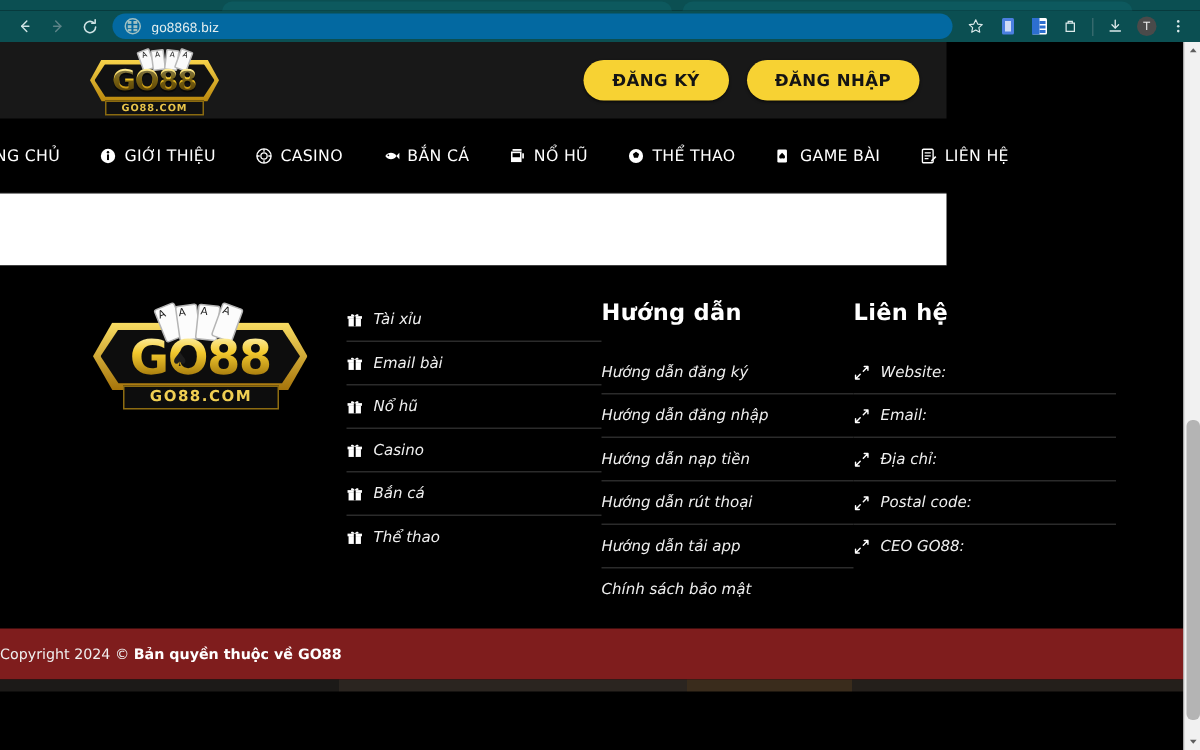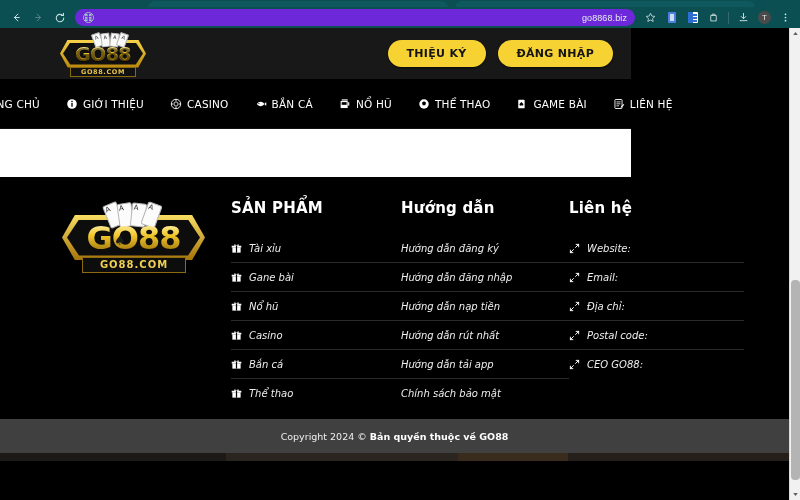--- a/index.html
+++ b/index.html
@@ -36,26 +36,25 @@
   .nav-btn {
     width: 22px; height: 18px;
     display: flex; align-items: center; justify-content: center;
     color: #cfe3e4; font-size: 11px; flex: 0 0 auto;
     cursor: pointer;
   }
   .nav-btn.disabled { color: #5d8488; }
 
   .omnibox {
     flex: 1 1 auto; height: 17px;
-    background: #6d28d9;
+    background: #0369a1;
     border-radius: 9px;
     display: flex; align-items: center;
     padding: 0 8px; margin: 0 6px 0 4px;
     max-width: 560px;
-    justify-content: space-between;
   }
   .site-chip {
     width: 11px; height: 11px; border-radius: 50%;
     border: 1px solid #9fc0c2;
     display: flex; align-items: center; justify-content: center;
     margin-right: 7px; flex: 0 0 auto;
   }
   .site-chip svg { display:block; }
   .url-text {
     color: #e4eeee; font-size: 9px; letter-spacing: .1px;
@@ -259,22 +258,22 @@
     cursor: pointer;
   }
   .flist li:last-child { border-bottom: none; }
   .flist.no-icon li { gap: 0; }
   .ico { width: 11px; height: 11px; flex: 0 0 auto; display:flex;align-items:center;justify-content:center; }
   .ico svg { display: block; }
 
   .copyright-bar {
     position: absolute; left: 0; bottom: 8px;
     width: 789px; height: 34px;
-    background: #404040;
-    display: flex; align-items: center; justify-content: center;
+    background: #7f1d1d;
+    display: flex; align-items: center; justify-content: flex-start;
   }
   .copyright-bar span {
     color: #efefef; font-size: 9.5px;
     font-family: "DejaVu Sans", sans-serif;
   }
   .copyright-bar b { color:#fff; }
 
   .bottom-strip {
     position: absolute; left: 0; bottom: 0;
     width: 789px; height: 8px;
@@ -404,21 +403,21 @@
               <i>A</i>
               <i>A</i>
               <i>A</i>
             </div>
             <div class="logo-text">GO88</div>
             <div class="logo-sub">GO88.COM</div>
           </div>
         </div>
 
         <div class="header-actions">
-          <button class="btn-yellow">THIỆU KÝ</button>
+          <button class="btn-yellow">ĐĂNG KÝ</button>
           <button class="btn-yellow">ĐĂNG NHẬP</button>
         </div>
       </div>
 
       <div class="site-nav">
         <div class="nav-item">
           <span class="nic">
             <svg width="12" height="12" viewBox="0 0 16 16">
                 <path d="M2 7.5 L8 2.5 L14 7.5 V14 H10 V10 H6 V14 H2 Z" fill="#fff"></path>
               </svg>
@@ -512,21 +511,20 @@
                 <i>A</i>
                 <i>A</i>
               </div>
               <div class="flogo-text">GO88</div>
               <div class="flogo-spade">♠</div>
               <div class="flogo-sub">GO88.COM</div>
             </div>
           </div>
 
           <div class="fcol c2">
-            <div class="fcol-title">SẢN PHẨM</div>
             <ul class="flist">
               <li>
                 <span class="ico">
                     <svg width="11" height="11" viewBox="0 0 16 16">
                       <rect x="2" y="6.4" width="12" height="7.6" fill="#fff"></rect>
                       <rect x="1" y="4" width="14" height="2.6" fill="#fff"></rect>
                       <rect x="7.1" y="4" width="1.8" height="10" fill="#000"></rect>
                       <path d="M8 4 C6.8 1.6 4 1.8 4.4 3.4 C4.7 4.4 6.6 4.2 8 4 Z" fill="#fff"></path>
                       <path d="M8 4 C9.2 1.6 12 1.8 11.6 3.4 C11.3 4.4 9.4 4.2 8 4 Z" fill="#fff"></path>
                     </svg>
@@ -536,21 +534,21 @@
               <li>
                 <span class="ico">
                     <svg width="11" height="11" viewBox="0 0 16 16">
                       <rect x="2" y="6.4" width="12" height="7.6" fill="#fff"></rect>
                       <rect x="1" y="4" width="14" height="2.6" fill="#fff"></rect>
                       <rect x="7.1" y="4" width="1.8" height="10" fill="#000"></rect>
                       <path d="M8 4 C6.8 1.6 4 1.8 4.4 3.4 C4.7 4.4 6.6 4.2 8 4 Z" fill="#fff"></path>
                       <path d="M8 4 C9.2 1.6 12 1.8 11.6 3.4 C11.3 4.4 9.4 4.2 8 4 Z" fill="#fff"></path>
                     </svg>
                   </span>
-                <span>Gane bài</span>
+                <span>Email bài</span>
               </li>
               <li>
                 <span class="ico">
                     <svg width="11" height="11" viewBox="0 0 16 16">
                       <rect x="2" y="6.4" width="12" height="7.6" fill="#fff"></rect>
                       <rect x="1" y="4" width="14" height="2.6" fill="#fff"></rect>
                       <rect x="7.1" y="4" width="1.8" height="10" fill="#000"></rect>
                       <path d="M8 4 C6.8 1.6 4 1.8 4.4 3.4 C4.7 4.4 6.6 4.2 8 4 Z" fill="#fff"></path>
                       <path d="M8 4 C9.2 1.6 12 1.8 11.6 3.4 C11.3 4.4 9.4 4.2 8 4 Z" fill="#fff"></path>
                     </svg>
@@ -602,21 +600,21 @@
               <li>
                   <span>Hướng dẫn đăng ký</span>
                 </li>
               <li>
                   <span>Hướng dẫn đăng nhập</span>
                 </li>
               <li>
                   <span>Hướng dẫn nạp tiền</span>
                 </li>
               <li>
-                  <span>Hướng dẫn rút nhất</span>
+                  <span>Hướng dẫn rút thoại</span>
                 </li>
               <li>
                   <span>Hướng dẫn tải app</span>
                 </li>
               <li>
                   <span>Chính sách bảo mật</span>
                 </li>
             </ul>
           </div>
 

